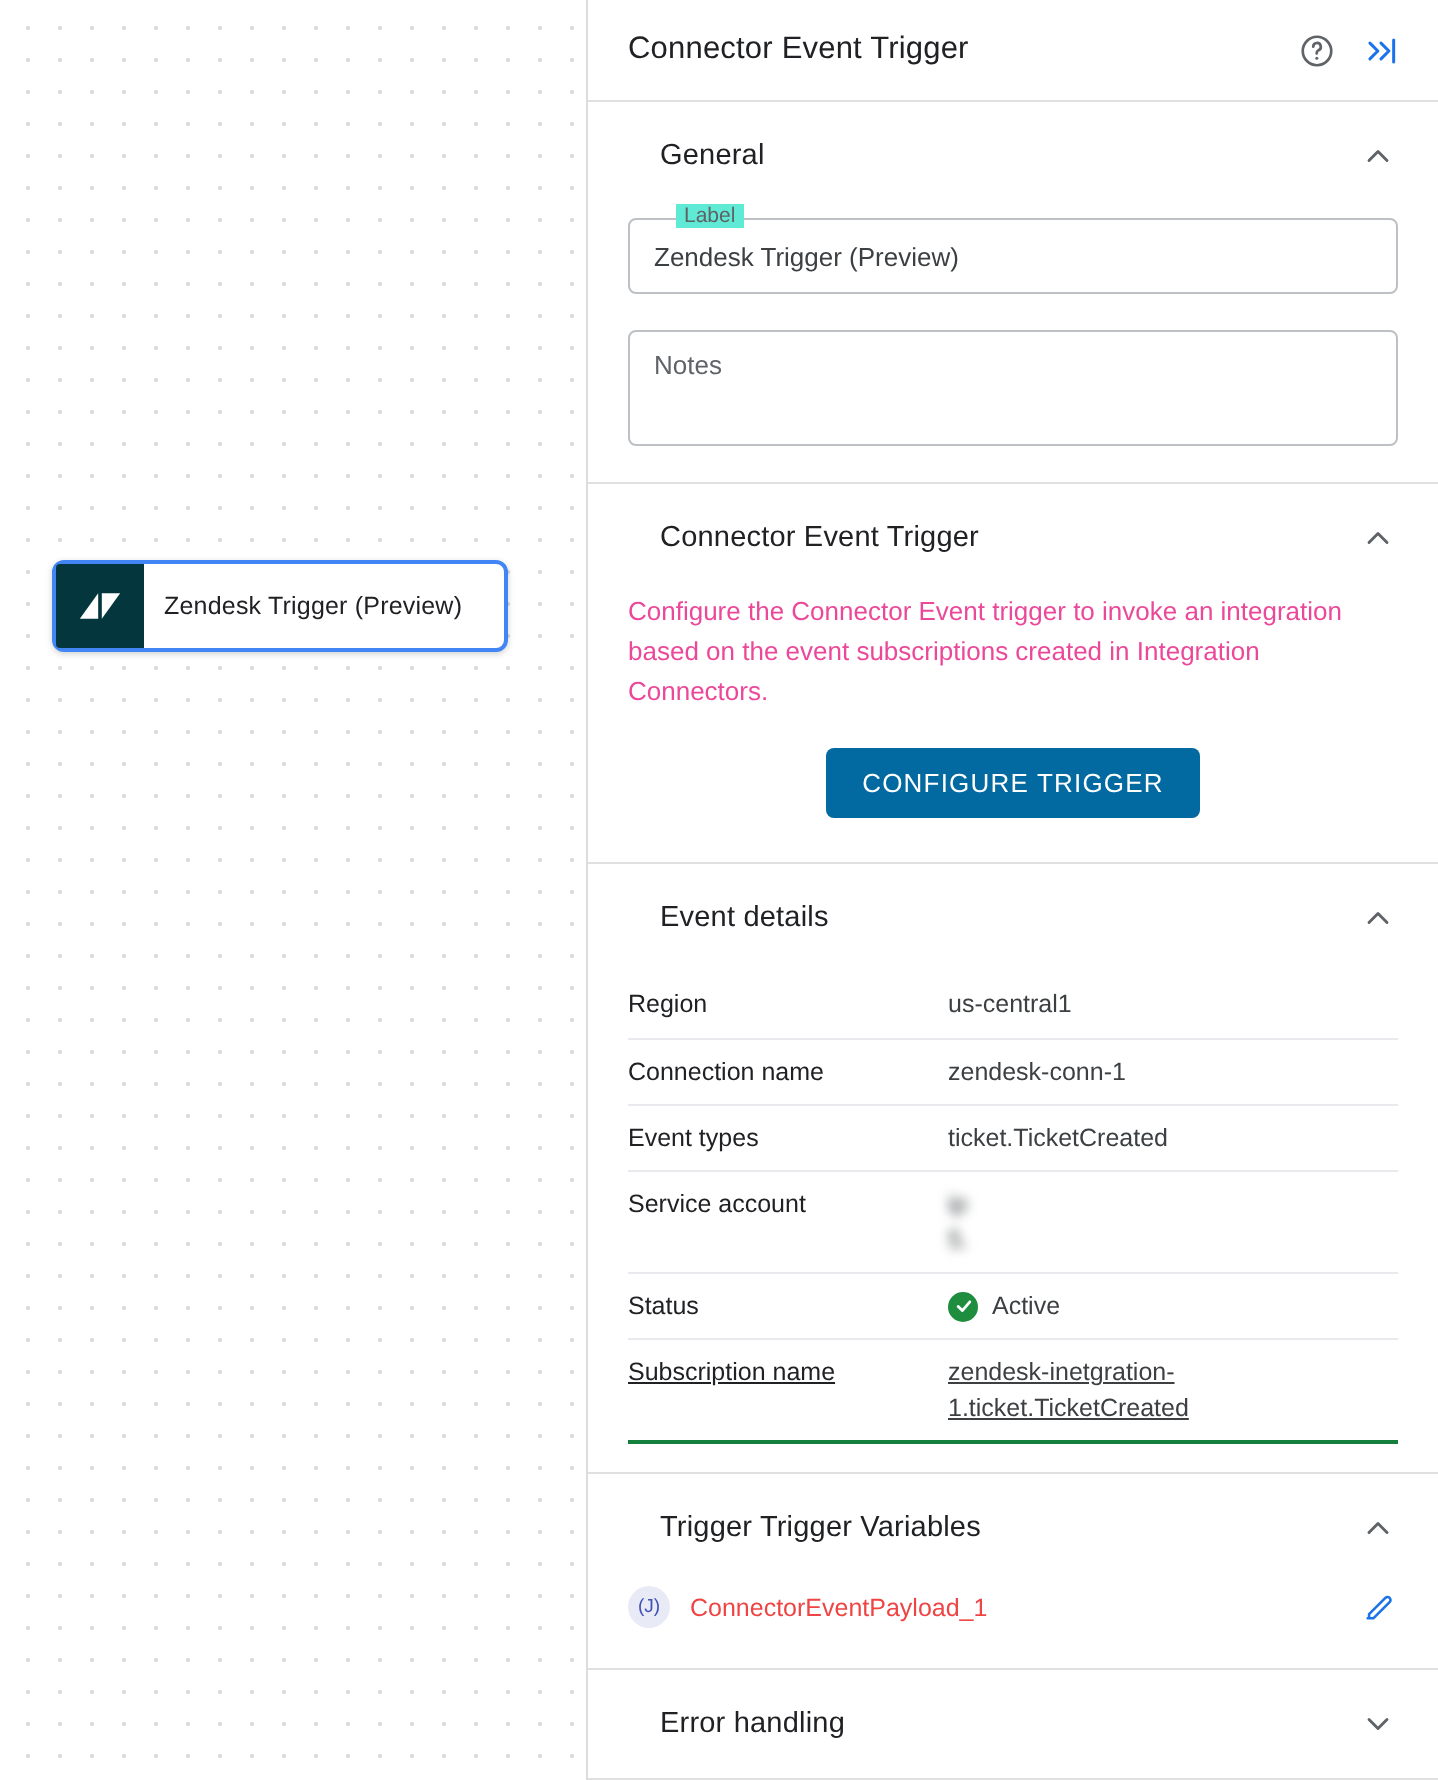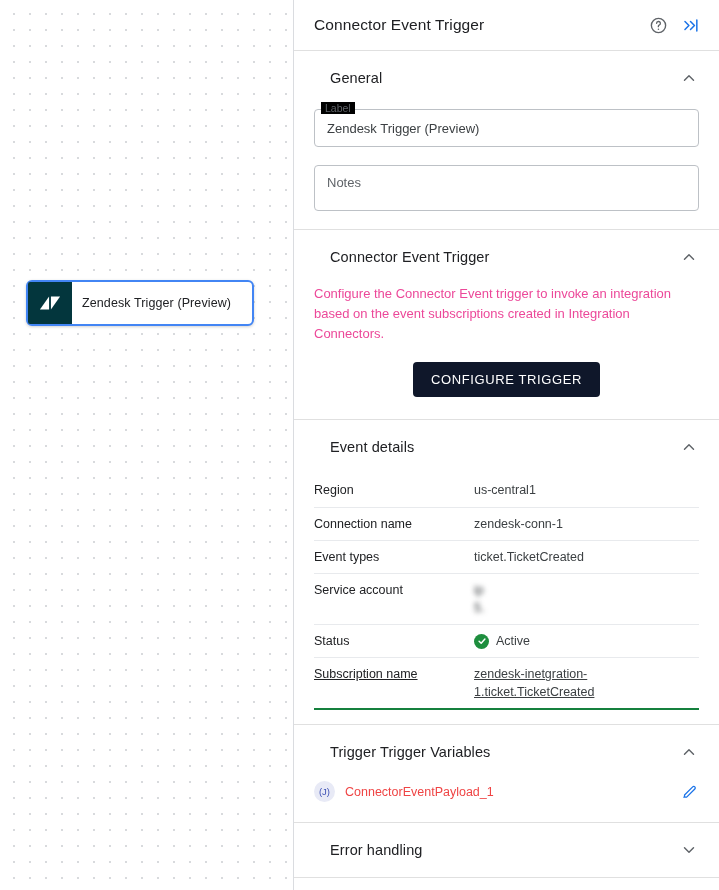--- a/index.html
+++ b/index.html
@@ -124,30 +124,30 @@
   .field .outline {
     border: 1px solid #bdc1c6;
     border-radius: 4px;
     height: 38px;
     display: flex;
     align-items: center;
     padding: 0 12px;
     background: #fff;
   }
   .field .outline.tall {
-    height: 46px;
+    height: 58px;
     align-items: flex-start;
     padding-top: 9px;
     padding-left: 12px;
   }
   .field .flabel {
     position: absolute;
     top: -7px;
-    left: 7px;
-    background: #000000;
+    left: 24px;
+    background: #5eead4;
     padding: 0 4px;
     font-size: 10.5px;
     color: #5f6368;
   }
   .field .value {
     font-size: 13px;
     color: #3c4043;
   }
   .field .ph {
     font-size: 13px;
@@ -155,21 +155,21 @@
   }
 
   .sect-desc {
     font-size: 13px;
     color: #ec4899;
     line-height: 1.55;
     margin: 0 0 18px 0;
   }
   .btn-row { text-align: center; padding-bottom: 22px; }
   .btn {
-    background: #0f172a;
+    background: #0369a1;
     color: #fff;
     border: none;
     border-radius: 4px;
     font-size: 13px;
     font-weight: 500;
     letter-spacing: .6px;
     padding: 10px 18px;
     cursor: pointer;
     font-family: "Liberation Sans", sans-serif;
   }

